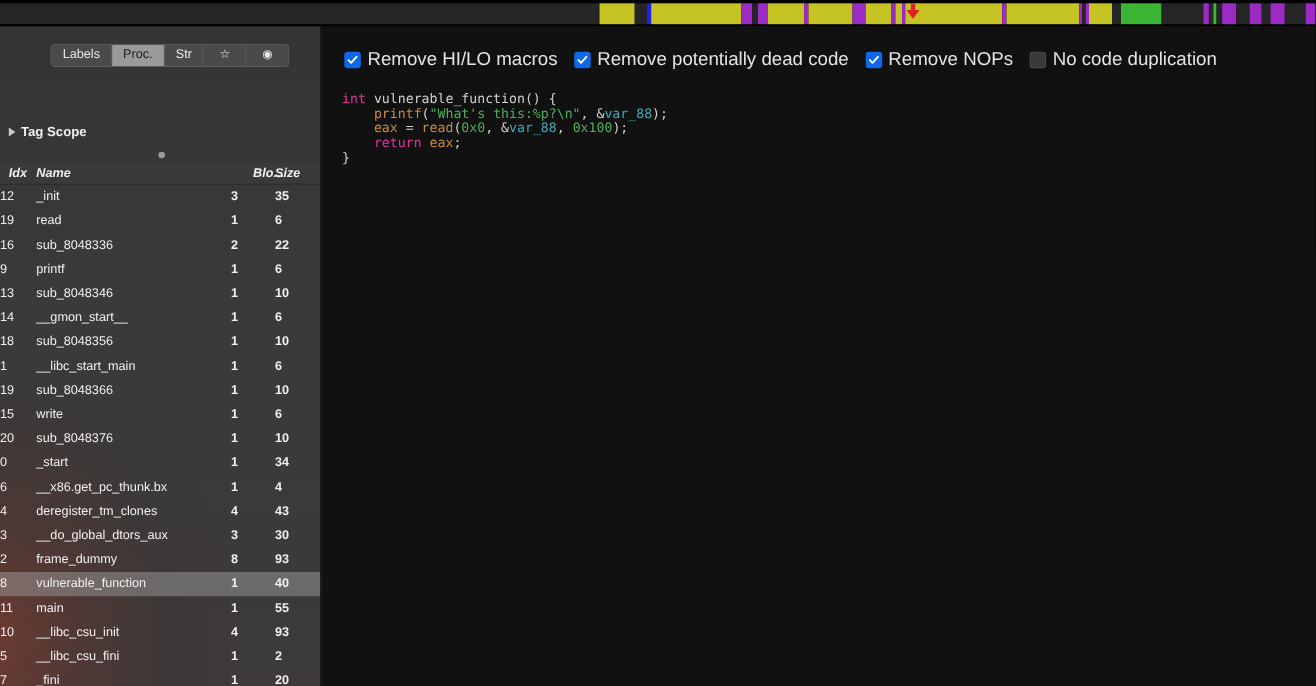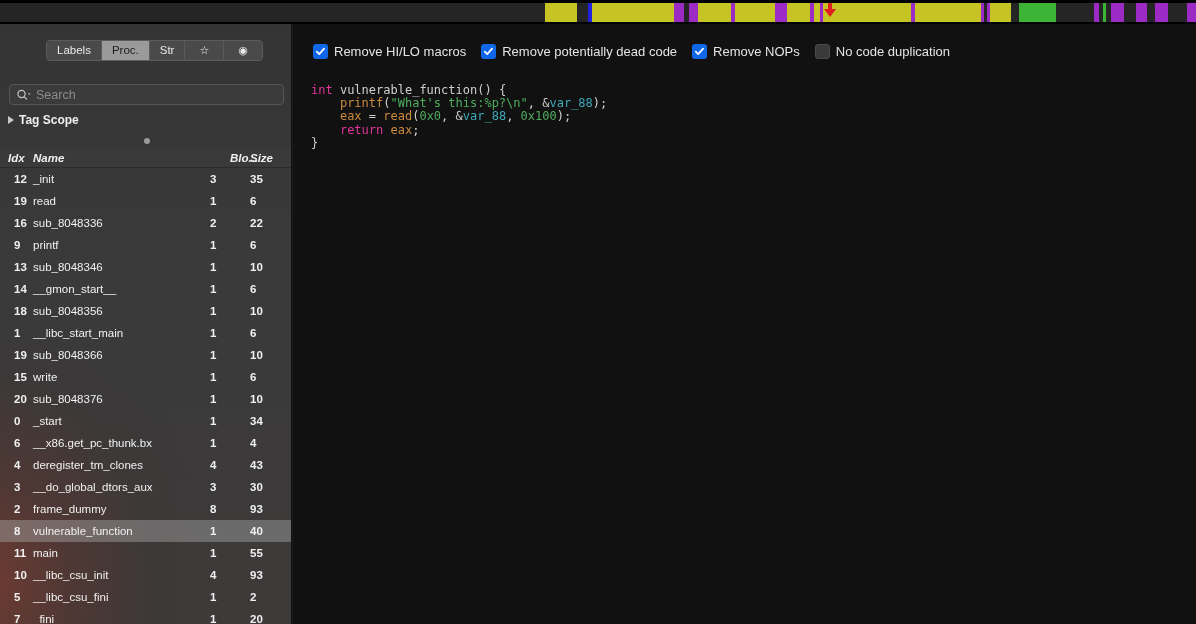--- a/index.html
+++ b/index.html
@@ -100,21 +100,21 @@
   .th-idx  { width: 33px; padding-left: 8px; }
   .th-name { flex: 1; }
   .th-blo  { width: 20px; }
   .th-size { width: 42px; }
 
   .trow {
     display: flex; height: 22px; align-items: center;
     font-size: 11.5px; color: #f0f0f0;
   }
   .trow.selected { background: rgba(175,175,175,0.42); }
-  .td-idx  { width: 33px; padding-left: 14px; font-weight: bold; }
+  .td-idx  { width: 33px; padding-left: 0; font-weight: normal; }
   .td-name { flex: 1; }
   .td-blo  { width: 40px; font-weight: bold; }
   .td-size { width: 42px; font-weight: bold; }
 
   
   #main {
     position: absolute; left: 293px; top: 24px; width: 903px; height: 600px;
     background: #111111;
   }
   #opts {
@@ -122,21 +122,21 @@
     display: flex; align-items: center; gap: 15px;
   }
   .optitem { display: flex; align-items: center; gap: 6px; }
   .cbox {
     width: 15px; height: 15px; border-radius: 3px; flex: none;
     display: flex; align-items: center; justify-content: center;
   }
   .cbox.on  { background: #1067e8; }
   .cbox.off { background: #3a3a3a; border: 1px solid #4a4a4a; }
   .cbox svg { display: block; }
-  .optlabel { font-size: 13px; color: #e4e4e4; white-space: nowrap; text-align: right; }
+  .optlabel { font-size: 17px; color: #e4e4e4; white-space: nowrap; text-align: right; }
 
   
   #code {
     position: absolute; left: 18px; top: 60px;
     font-family: "DejaVu Sans Mono", monospace;
     font-size: 12px; line-height: 13.2px;
     white-space: pre;
   }
   .c-kw    { color: #e0359b; }
   .c-fn    { color: #d0d0d0; }
@@ -211,30 +211,20 @@
           <span>Str</span>
         </div>
         <div class="segbtn" style="padding: 0px 14px;">
           <span class="glyph">☆</span>
         </div>
         <div class="segbtn" style="padding: 0px 14px;">
           <span class="glyph">◉</span>
         </div>
       </div>
 
-    <div id="search-wrap">
-      <span id="search-icon">
-        <svg width="16" height="14" viewBox="0 0 16 14">
-          <circle cx="5.5" cy="6" r="3.6" fill="none" stroke="#c2c2c2" stroke-width="1.2"></circle>
-          <line x1="8.2" y1="8.7" x2="10.6" y2="11.1" stroke="#c2c2c2" stroke-width="1.3" stroke-linecap="round"></line>
-          <path d="M12 5.2 l2.4 0 l-1.2 1.8 z" fill="#c2c2c2"></path>
-        </svg>
-      </span>
-      <input id="search-input" type="text" placeholder="Search" style="">
-    </div>
 
     <div id="tag-scope">
       <span id="tag-scope-tri"></span>
       <span id="tag-scope-label">Tag Scope</span>
     </div>
 
     <div id="drag-dot"></div>
 
     <div id="table">
       <div id="table-head">

